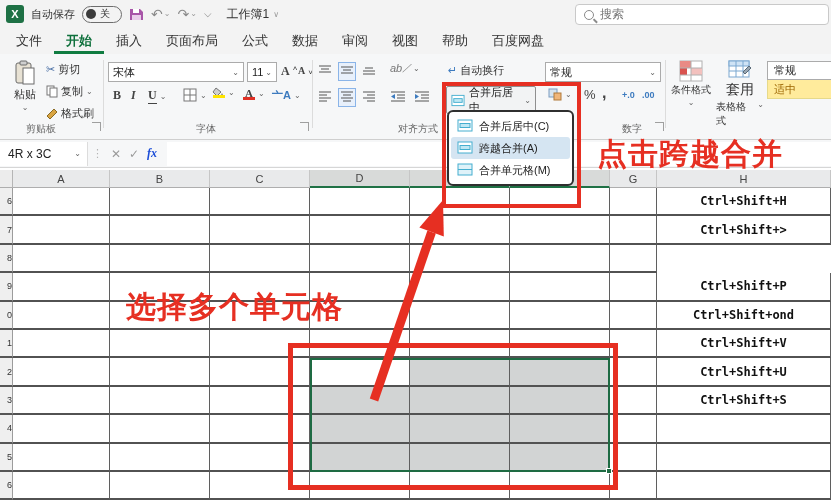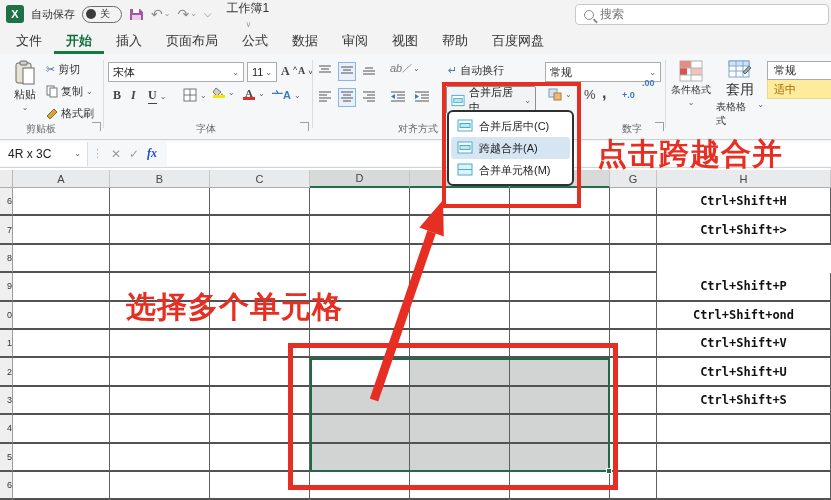--- a/index.html
+++ b/index.html
@@ -12,21 +12,21 @@
               display:flex; align-items:center; gap:7px; padding:0 6px; }
   .xl-logo { width:18px; height:18px; background:#1e7145; color:#fff; border-radius:3px;
              font-weight:bold; font-size:11px; display:flex; align-items:center; justify-content:center; }
   .autosave { font-size:11px; color:#333; }
   .toggle { width:40px; height:17px; border:1px solid #6d6d6d; border-radius:9px; display:flex;
             align-items:center; gap:4px; padding:0 3px; background:#f3f3f3; }
   .toggle .knob { width:10px; height:10px; border-radius:50%; background:#3c3c3c; }
   .toggle .state { font-size:10px; color:#333; }
   .qat-btn { color:#8a8a8a; font-size:14px; line-height:1; display:flex; align-items:center; }
   .mini-chev { font-size:8px; color:#9a9a9a; margin-left:1px; }
-  .wbname { font-size:12px; color:#333; margin-left:8px; display:flex; align-items:center; gap:3px;flex-direction:column; }
+  .wbname { font-size:12px; color:#333; margin-left:8px; display:flex; align-items:center; gap:3px; }
   .searchbox { position:absolute; left:575px; top:4px; width:254px; height:21px; background:#fff;
                border:1px solid #c9c9c9; border-radius:4px; display:flex; align-items:center;
                gap:6px; padding:0 8px; color:#777; font-size:12px; }
   .mag { width:10px; height:10px; border:1.5px solid #8a8a8a; border-radius:50%; position:relative; flex:0 0 auto; }
   .mag::after { content:""; position:absolute; width:5px; height:1.5px; background:#8a8a8a;
                 transform:rotate(45deg); left:8px; top:9px; }
 
   
   .menubar { position:absolute; left:0; top:28px; width:831px; height:26px; background:#f3f3f3;
              display:flex; align-items:stretch; padding-left:4px; }
@@ -333,21 +333,21 @@
   <div class="abs rbtn" style="left:548px; top:34px;">
     <svg width="14" height="13" viewBox="0 0 14 13">
         <rect x="1" y="1" width="8" height="8" fill="#d6e4f0" stroke="#7a9cc0"></rect>
         <rect x="6" y="5" width="7" height="7" fill="#f0b67a" stroke="#b07a3a"></rect>
       </svg>
     <span class="chev">⌄</span>
   </div>
   <div class="abs" style="left:584px; top:33px; font-size:13px; color:#444;">%</div>
   <div class="abs" style="left:602px; top:30px; font-size:16px; font-weight:bold; color:#444;">,</div>
   <div class="abs" style="left:622px; top:36px; font-size:9px; color:#3d7bbf; font-weight:bold;">+.0</div>
-  <div class="abs" style="left:642px; top:24px; font-size:9px; color:#3d7bbf; font-weight:bold;">.00</div>
+  <div class="abs" style="left:642px; top:36px; font-size:9px; color:#3d7bbf; font-weight:bold;">.00</div>
   <div class="abs grp-label" style="left:622px; top:68px;">数字</div>
   <div class="abs launcher" style="left:655px; top:68px;"></div>
   <div class="vsep" style="left:665px;"></div>
 
   <div class="abs bigbtn" style="left:668px; top:6px; width:46px;">
     <svg width="24" height="22" viewBox="0 0 24 22">
         <rect x="1" y="1" width="22" height="20" fill="#fff" stroke="#b0b0b0"></rect>
         <rect x="1" y="1" width="11" height="7" fill="#e98b85"></rect>
         <rect x="1" y="8" width="7" height="7" fill="#d9534f"></rect>
         <rect x="12" y="8" width="11" height="7" fill="#f3c1be"></rect>

